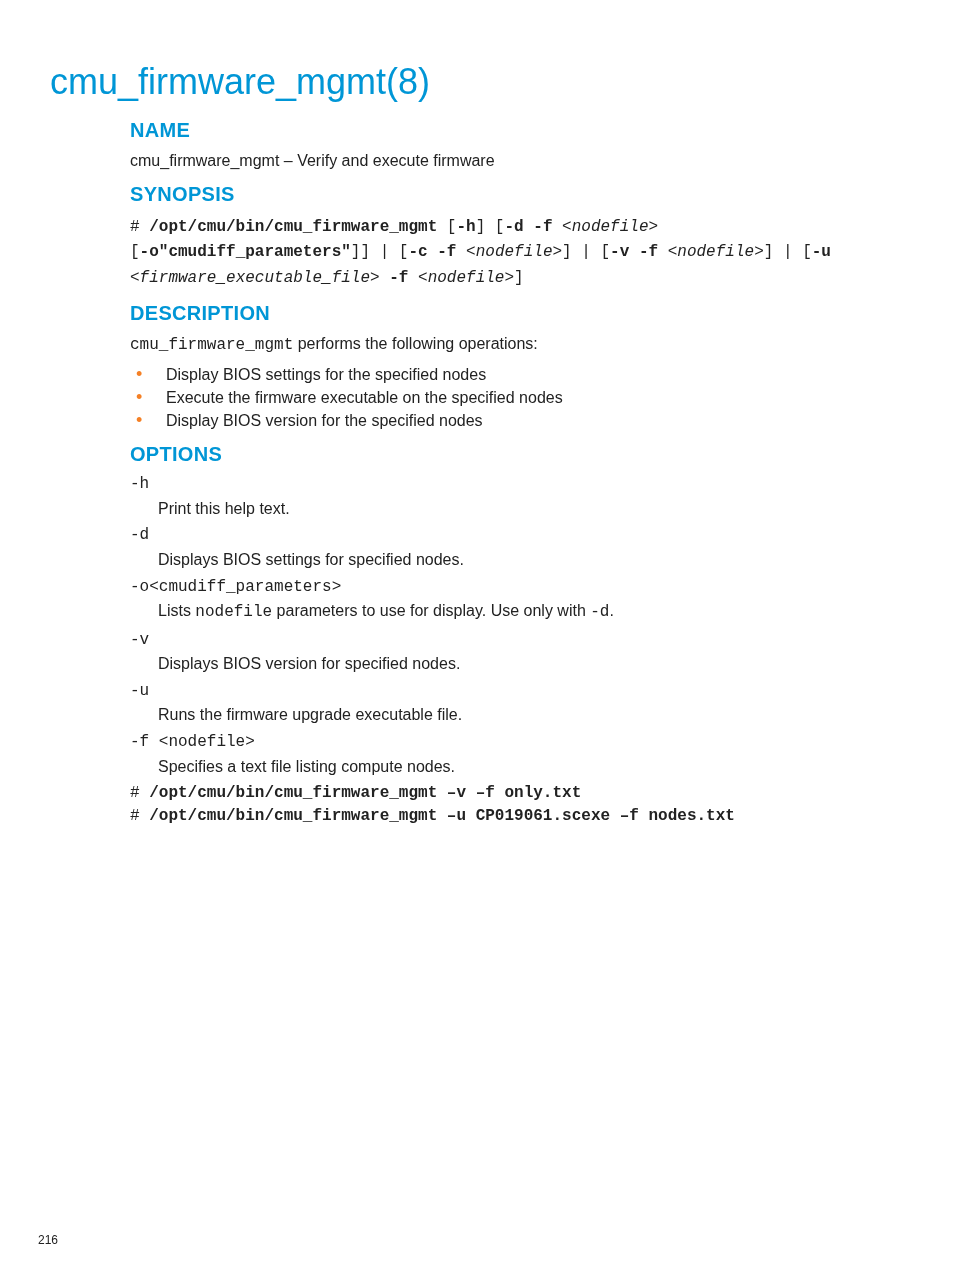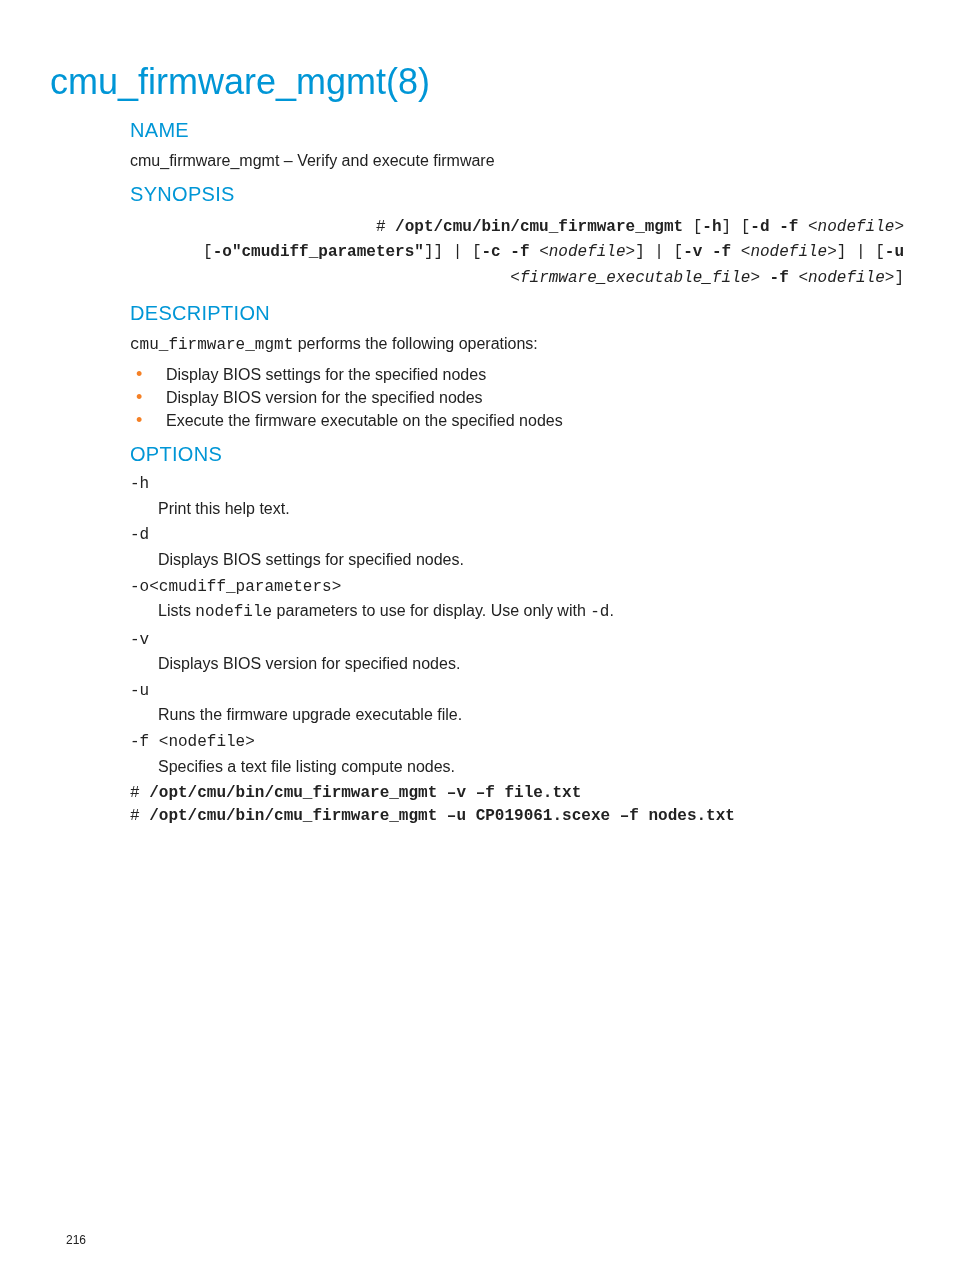--- a/index.html
+++ b/index.html
@@ -13,21 +13,21 @@
     line-height: 1.35;
   }
   .page-title {
     color: #0096d6;
     font-size: 36px;
     font-weight: 400;
     margin: 8px 0 8px 0;
   }
   .section-heading {
     color: #0096d6;
-    font-weight: 400;
+    font-weight: 700;
     font-size: 20px;
     letter-spacing: 0.3px;
     margin: 10px 0 6px 0;
   }
   .content-block {
     margin-left: 80px;
   }
   .para {
     margin: 4px 0 8px 0;
   }
@@ -64,28 +64,27 @@
   }
   .option-desc {
     margin: 2px 0 6px 28px;
   }
   .examples-block .mono {
     display: block;
     margin: 1px 0;
   }
   .page-number {
     position: absolute;
-    left: 66px;
+    left: 38px;
     top: 1232px;
     font-size: 12px;
     color: #222;
   }
   .synopsis-block {
     line-height: 1.45;
-    text-align: right;
   }
 </style>
 </head>
 <body>
 
 <h1 class="page-title">cmu_firmware_mgmt(8)</h1>
 
 <div class="content-block">
 
   <div class="section-heading">NAME</div>
@@ -98,22 +97,22 @@
     <span class="mono"># </span><span class="mono bold">/opt/cmu/bin/cmu_firmware_mgmt</span><span class="mono"> [</span><span class="mono bold">-h</span><span class="mono">] [</span><span class="mono bold">-d -f</span><span class="mono"> &lt;</span><span class="mono italic">nodefile</span><span class="mono">&gt; </span><br>
     <span class="mono">[</span><span class="mono bold">-o"cmudiff_parameters"</span><span class="mono">]] | [</span><span class="mono bold">-c -f</span><span class="mono"> &lt;</span><span class="mono italic">nodefile</span><span class="mono">&gt;] | [</span><span class="mono bold">-v -f</span><span class="mono"> &lt;</span><span class="mono italic">nodefile</span><span class="mono">&gt;] | [</span><span class="mono bold">-u</span><span class="mono"> &lt;</span><span class="mono italic">firmware_executable_file</span><span class="mono">&gt; </span><span class="mono bold">-f</span><span class="mono"> &lt;</span><span class="mono italic">nodefile</span><span class="mono">&gt;]</span>
   </div>
 
   <div class="section-heading">DESCRIPTION</div>
   <div class="para">
     <span class="mono">cmu_firmware_mgmt</span><span> performs the following operations:</span>
   </div>
   <ul class="bullets">
     <li>Display BIOS settings for the specified nodes</li>
+    <li>Execute the firmware executable on the specified nodes</li>
     <li>Display BIOS version for the specified nodes</li>
-    <li>Execute the firmware executable on the specified nodes</li>
   </ul>
 
   <div class="section-heading">OPTIONS</div>
 
   <div class="option-flag mono">-h</div>
   <div class="option-desc"><span>Print this help text.</span></div>
 
   <div class="option-flag mono">-d</div>
   <div class="option-desc"><span>Displays BIOS settings for specified nodes.</span></div>
 
@@ -123,19 +122,19 @@
   <div class="option-flag mono">-v</div>
   <div class="option-desc"><span>Displays BIOS version for specified nodes.</span></div>
 
   <div class="option-flag mono">-u</div>
   <div class="option-desc"><span>Runs the firmware upgrade executable file.</span></div>
 
   <div class="option-flag mono">-f &lt;nodefile&gt;</div>
   <div class="option-desc"><span>Specifies a text file listing compute nodes.</span></div>
 
   <div class="para examples-block">
-    <span class="mono"><span># </span><span class="bold">/opt/cmu/bin/cmu_firmware_mgmt –v –f file.txt</span></span>
+    <span class="mono"><span># </span><span class="bold">/opt/cmu/bin/cmu_firmware_mgmt –v –f only.txt</span></span>
     <span class="mono"><span># </span><span class="bold">/opt/cmu/bin/cmu_firmware_mgmt –u CP019061.scexe –f nodes.txt</span></span>
   </div>
 
 </div>
 
 <div class="page-number">216</div>
 
 </body></html>

